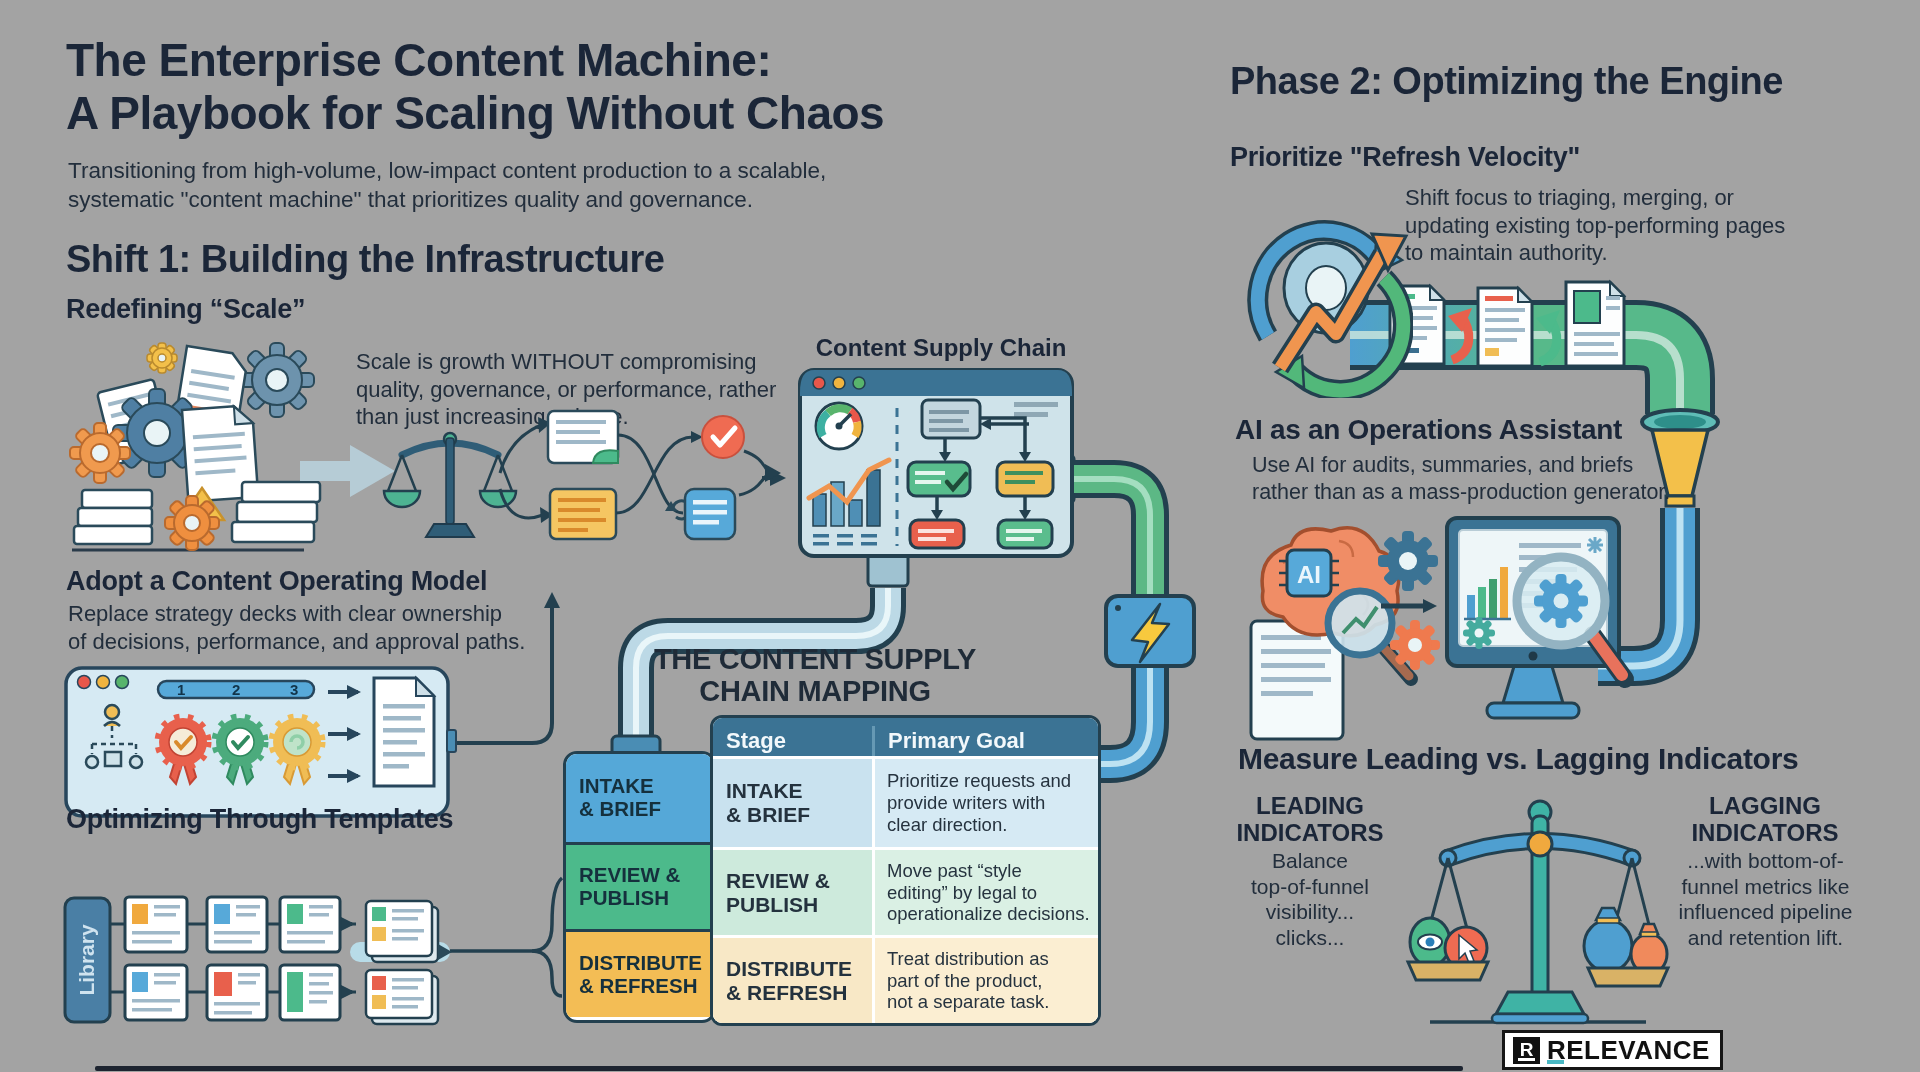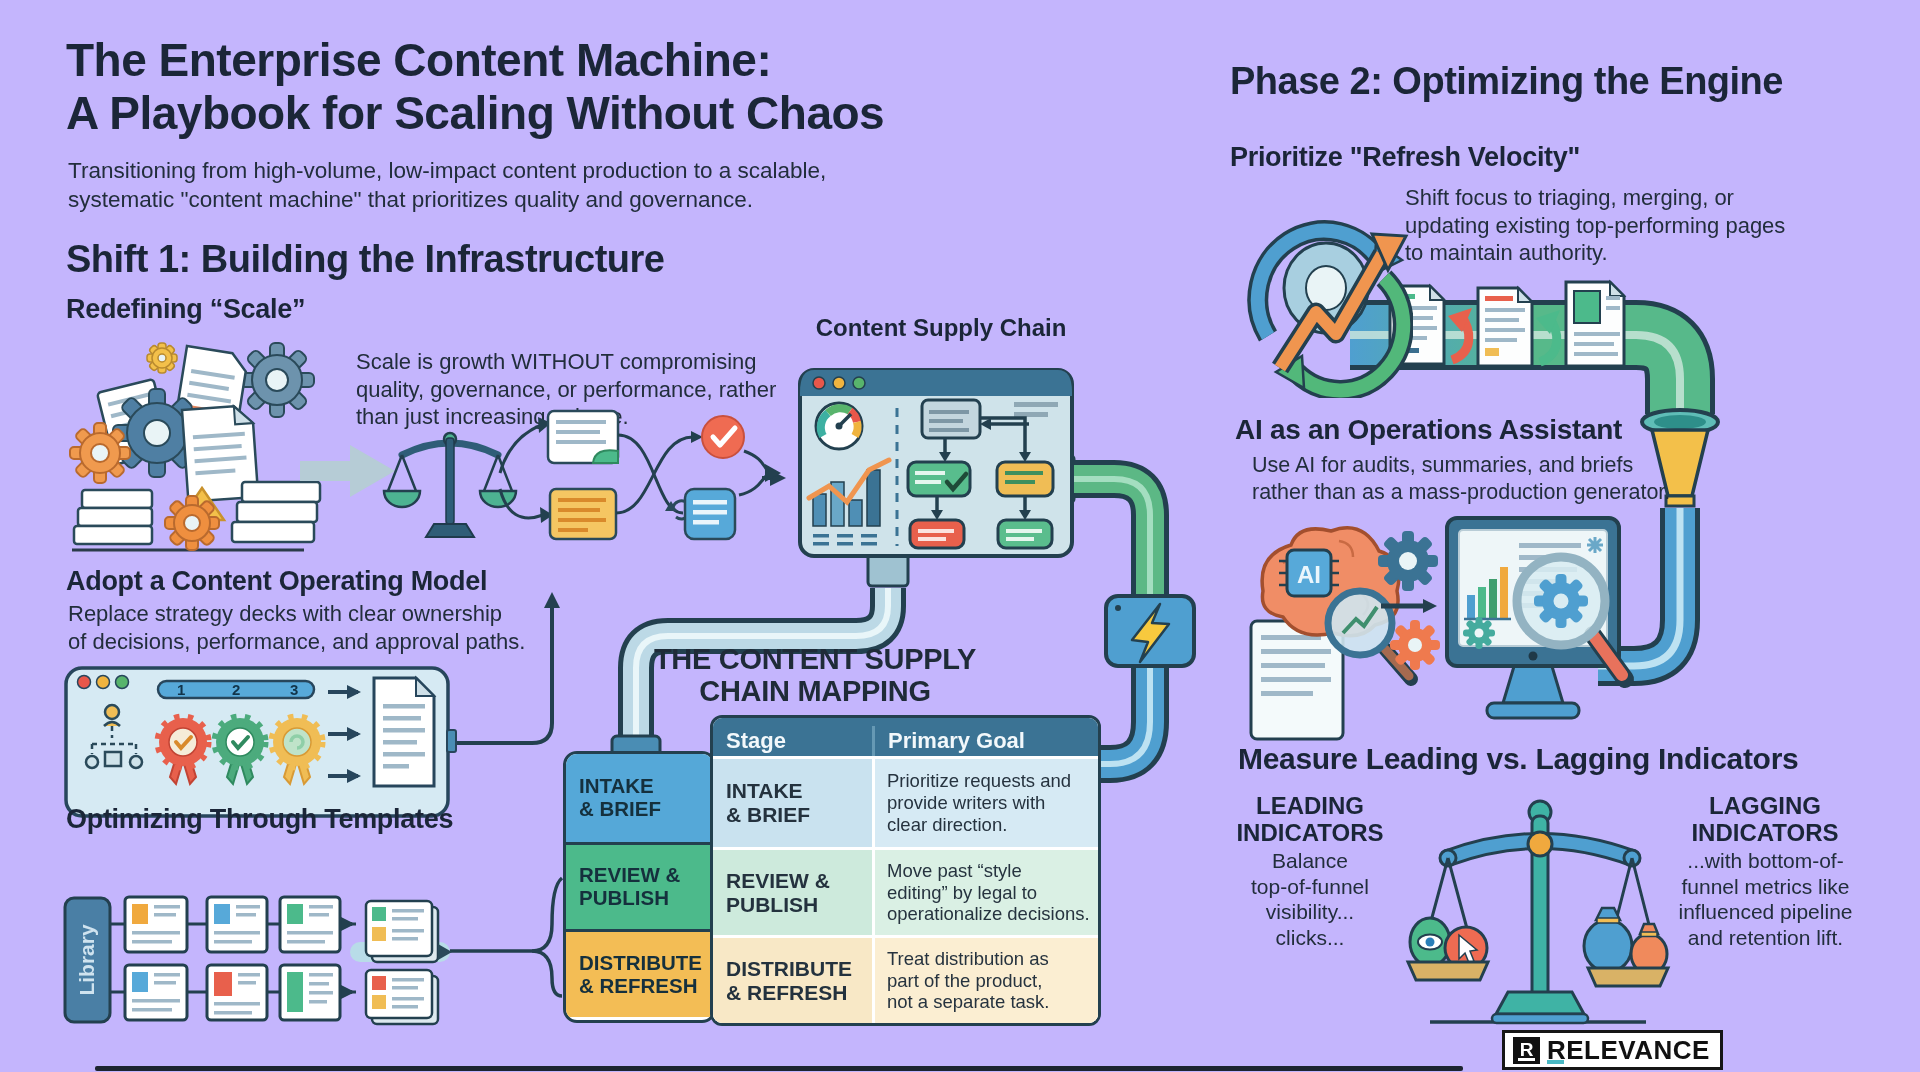--- a/index.html
+++ b/index.html
@@ -1,16 +1,16 @@
 <!DOCTYPE html>
 <html><head>
 <meta charset="utf-8">
 <style>
   html,body{margin:0;padding:0;background:#e9f4f6;}
-  #canvas{position:relative;width:1920px;height:1072px;background:#c4b5fd;overflow:hidden;
+  #canvas{position:relative;width:1920px;height:1072px;background:#a3a3a3;overflow:hidden;
           font-family:"Liberation Sans", sans-serif;color:#1d2636;}
   .abs{position:absolute;}
   .pre{white-space:pre-line;}
   .h-title{font-size:46px;font-weight:700;line-height:1.16;letter-spacing:-0.5px;color:#1b2638;}
   .h-sub{font-size:22.5px;line-height:1.3;color:#222e3c;}
   .h-phase{font-size:38px;font-weight:700;letter-spacing:-0.5px;color:#1b2638;}
   .h-sec{font-size:27px;font-weight:700;letter-spacing:-0.3px;color:#1b2638;}
   .h-sec-sm{font-size:28px;font-weight:700;letter-spacing:-0.3px;color:#1b2638;}
   .body-txt{font-size:22px;line-height:1.26;color:#222e3c;}
   .label-bold{font-size:24px;font-weight:700;color:#1b2638;}
@@ -161,21 +161,21 @@
 
   <div class="abs h-title pre" style="left:66px;top:34px;z-index:2;">The Enterprise Content Machine:
 A Playbook for Scaling Without Chaos</div>
   <div class="abs h-sub pre" style="left:68px;top:156px;z-index:2;">Transitioning from high-volume, low-impact content production to a scalable,
 systematic "content machine" that prioritizes quality and governance.</div>
   <div class="abs h-phase" style="left:66px;top:238px;z-index:2;">Shift 1: Building the Infrastructure</div>
   <div class="abs h-sec" style="left:66px;top:294px;z-index:2;">Redefining “Scale”</div>
   <div class="abs body-txt pre" style="left:356px;top:348px;z-index:2;">Scale is growth WITHOUT compromising
 quality, governance, or performance, rather
 than just increasing volume.</div>
-  <div class="abs label-bold ctr" style="left:795px;top:314px;width:292px;z-index:2;">Content Supply Chain</div>
+  <div class="abs label-bold ctr" style="left:795px;top:334px;width:292px;z-index:2;">Content Supply Chain</div>
 
   <svg class="abs" style="left:52px;top:318px;z-index:2;" width="290" height="240" viewBox="0 0 290 240">
     <path d="M20,232 H252" stroke="#2a3b4a" stroke-width="3"></path>
     <g transform="translate(225,62)">
       <g fill="#6d93ad" stroke="#2a4a5a" stroke-width="2">
         <rect x="-37" y="-7" width="74" height="14" rx="5"></rect>
         <rect x="-37" y="-7" width="74" height="14" rx="5" transform="rotate(45)"></rect>
         <rect x="-37" y="-7" width="74" height="14" rx="5" transform="rotate(90)"></rect>
         <rect x="-37" y="-7" width="74" height="14" rx="5" transform="rotate(135)"></rect>
         <circle r="25"></circle>

